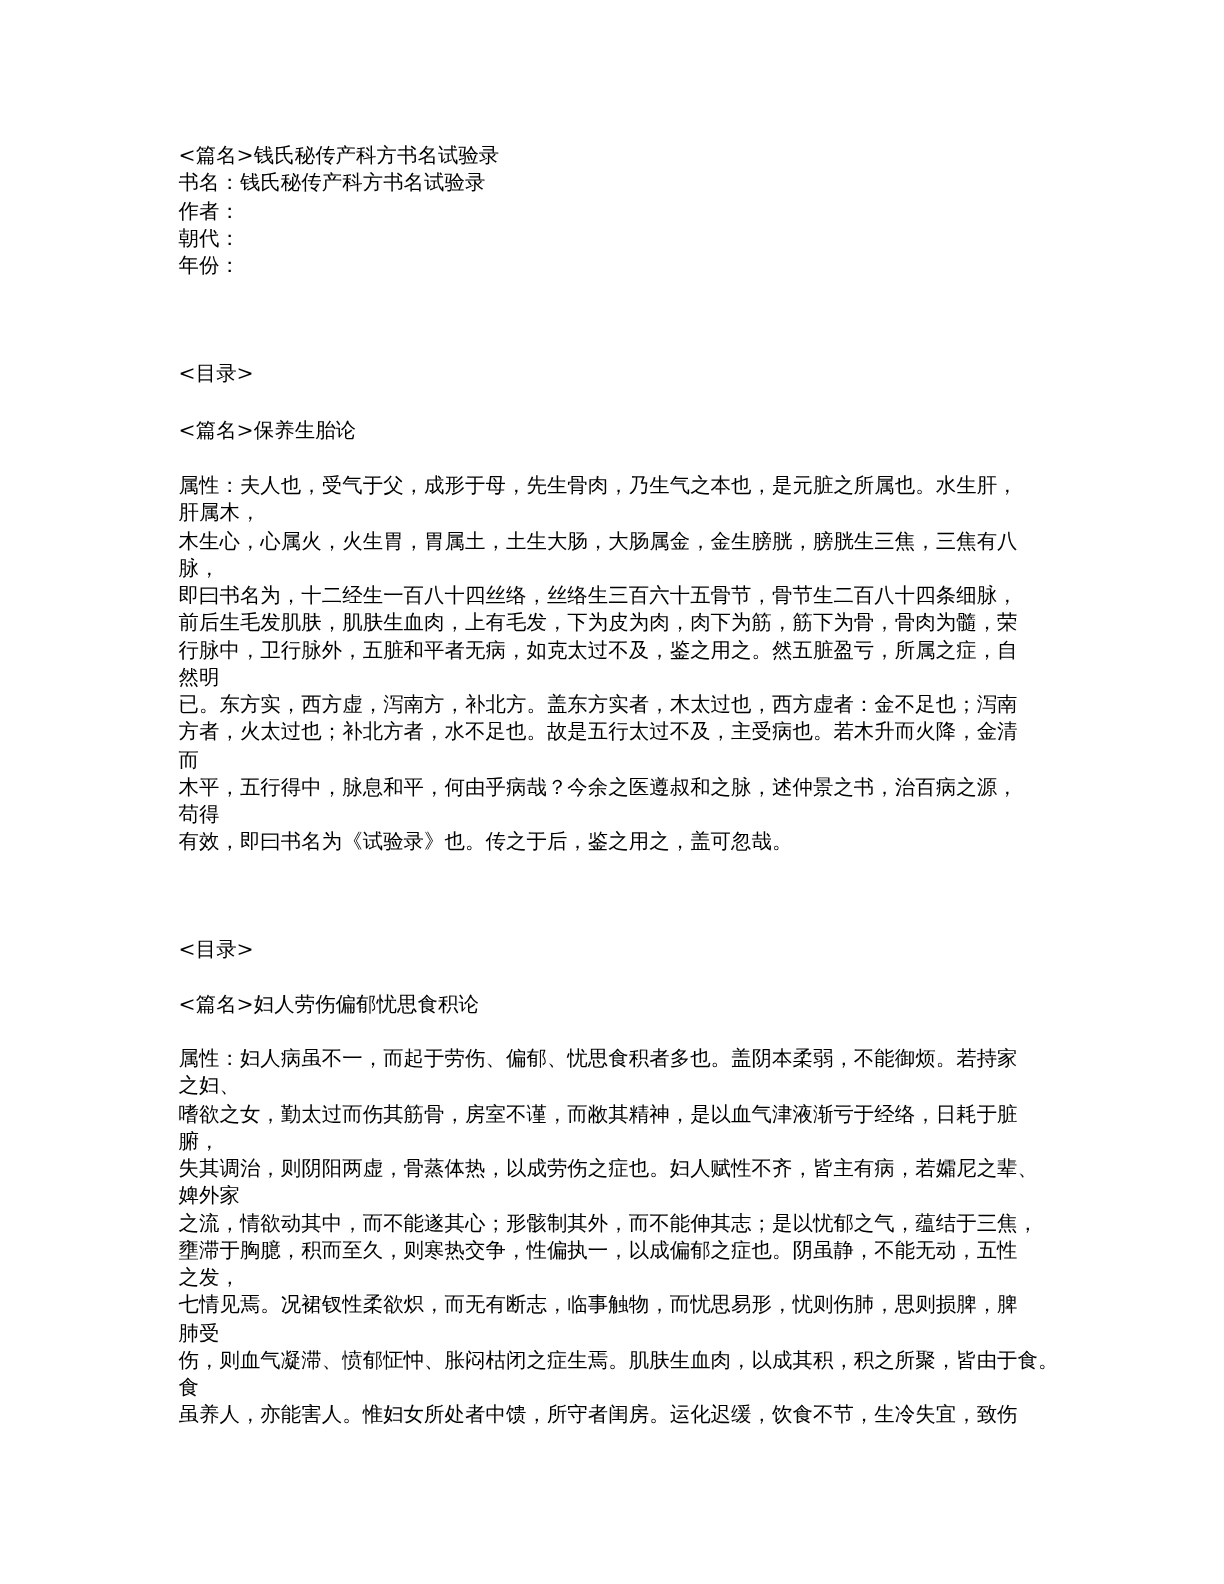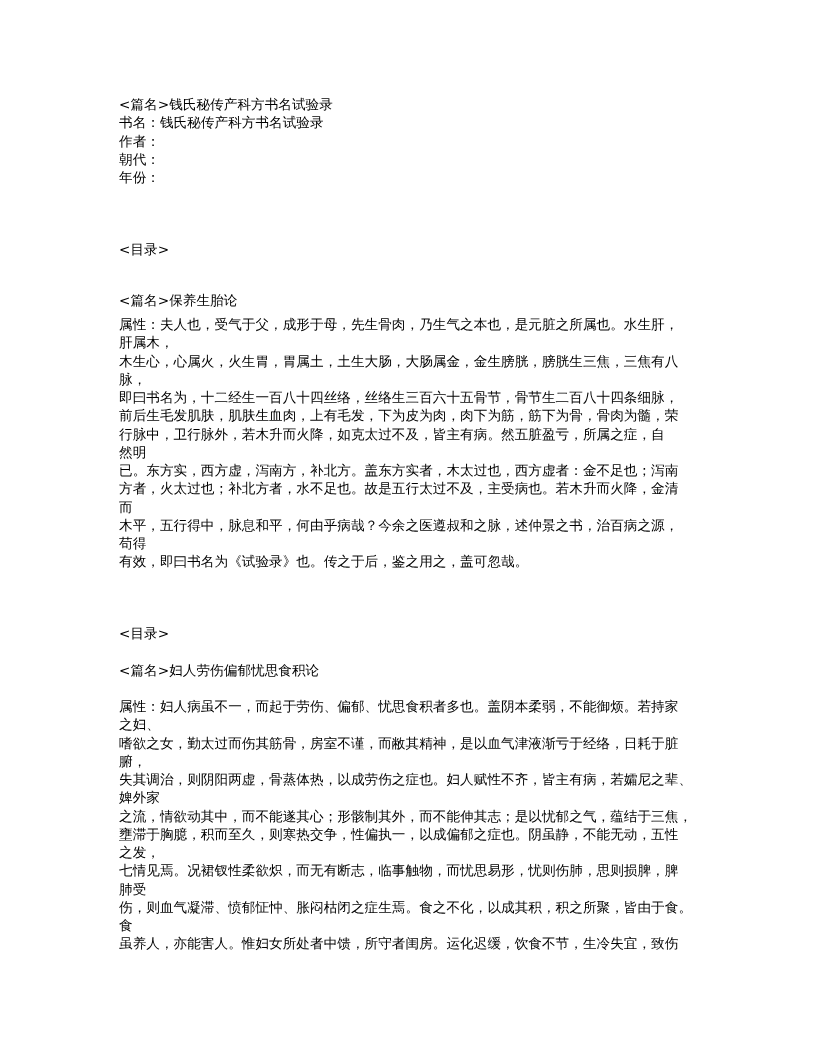--- a/index.html
+++ b/index.html
@@ -30,21 +30,21 @@
   }
   .line {
     font-size: 13.6px;
     line-height: 18.25px;
     height: 18.25px;
     white-space: nowrap;
     letter-spacing: 0.05px;
   }
   #meta-block { top: 95px; }
   #toc-1 { top: 240px; }
-  #title-1 { top: 278px; margin-top: 13px; }
+  #title-1 { top: 278px; }
   #para-1 { top: 315px; }
   #toc-2 { top: 624px; }
   #title-2 { top: 661px; }
   #para-2 { top: 697px; }
 </style>
 </head>
 <body>
 
 <div class="page">
 
@@ -62,21 +62,21 @@
   <div class="block" id="title-1">
     <div class="line">&lt;篇名&gt;保养生胎论</div>
   </div>
   <div class="block" id="para-1">
     <div class="line">属性：夫人也，受气于父，成形于母，先生骨肉，乃生气之本也，是元脏之所属也。水生肝，</div>
     <div class="line">肝属木，</div>
     <div class="line">木生心，心属火，火生胃，胃属土，土生大肠，大肠属金，金生膀胱，膀胱生三焦，三焦有八</div>
     <div class="line">脉，</div>
     <div class="line">即曰书名为，十二经生一百八十四丝络，丝络生三百六十五骨节，骨节生二百八十四条细脉，</div>
     <div class="line">前后生毛发肌肤，肌肤生血肉，上有毛发，下为皮为肉，肉下为筋，筋下为骨，骨肉为髓，荣</div>
-    <div class="line">行脉中，卫行脉外，若木升而火降，如克太过不及，皆主有病。然五脏盈亏，所属之症，自</div>
+    <div class="line">行脉中，卫行脉外，五脏和平者无病，如克太过不及，鉴之用之。然五脏盈亏，所属之症，自</div>
     <div class="line">然明</div>
     <div class="line">已。东方实，西方虚，泻南方，补北方。盖东方实者，木太过也，西方虚者：金不足也；泻南</div>
     <div class="line">方者，火太过也；补北方者，水不足也。故是五行太过不及，主受病也。若木升而火降，金清</div>
     <div class="line">而</div>
     <div class="line">木平，五行得中，脉息和平，何由乎病哉？今余之医遵叔和之脉，述仲景之书，治百病之源，</div>
     <div class="line">苟得</div>
     <div class="line">有效，即曰书名为《试验录》也。传之于后，鉴之用之，盖可忽哉。</div>
   </div>
 
   <div class="block" id="toc-2">
@@ -90,18 +90,18 @@
     <div class="line">之妇、</div>
     <div class="line">嗜欲之女，勤太过而伤其筋骨，房室不谨，而敝其精神，是以血气津液渐亏于经络，日耗于脏</div>
     <div class="line">腑，</div>
     <div class="line">失其调治，则阴阳两虚，骨蒸体热，以成劳伤之症也。妇人赋性不齐，皆主有病，若孀尼之辈、</div>
     <div class="line">婢外家</div>
     <div class="line">之流，情欲动其中，而不能遂其心；形骸制其外，而不能伸其志；是以忧郁之气，蕴结于三焦，</div>
     <div class="line">壅滞于胸臆，积而至久，则寒热交争，性偏执一，以成偏郁之症也。阴虽静，不能无动，五性</div>
     <div class="line">之发，</div>
     <div class="line">七情见焉。况裙钗性柔欲炽，而无有断志，临事触物，而忧思易形，忧则伤肺，思则损脾，脾</div>
     <div class="line">肺受</div>
-    <div class="line">伤，则血气凝滞、愤郁怔忡、胀闷枯闭之症生焉。食之不化，以成其积，积之所聚，皆由于食。</div>
+    <div class="line">伤，则血气凝滞、愤郁怔忡、胀闷枯闭之症生焉。肌肤生血肉，以成其积，积之所聚，皆由于食。</div>
     <div class="line">食</div>
     <div class="line">虽养人，亦能害人。惟妇女所处者中馈，所守者闺房。运化迟缓，饮食不节，生冷失宜，致伤</div>
   </div>
 
 </div>
 
 </body></html>

